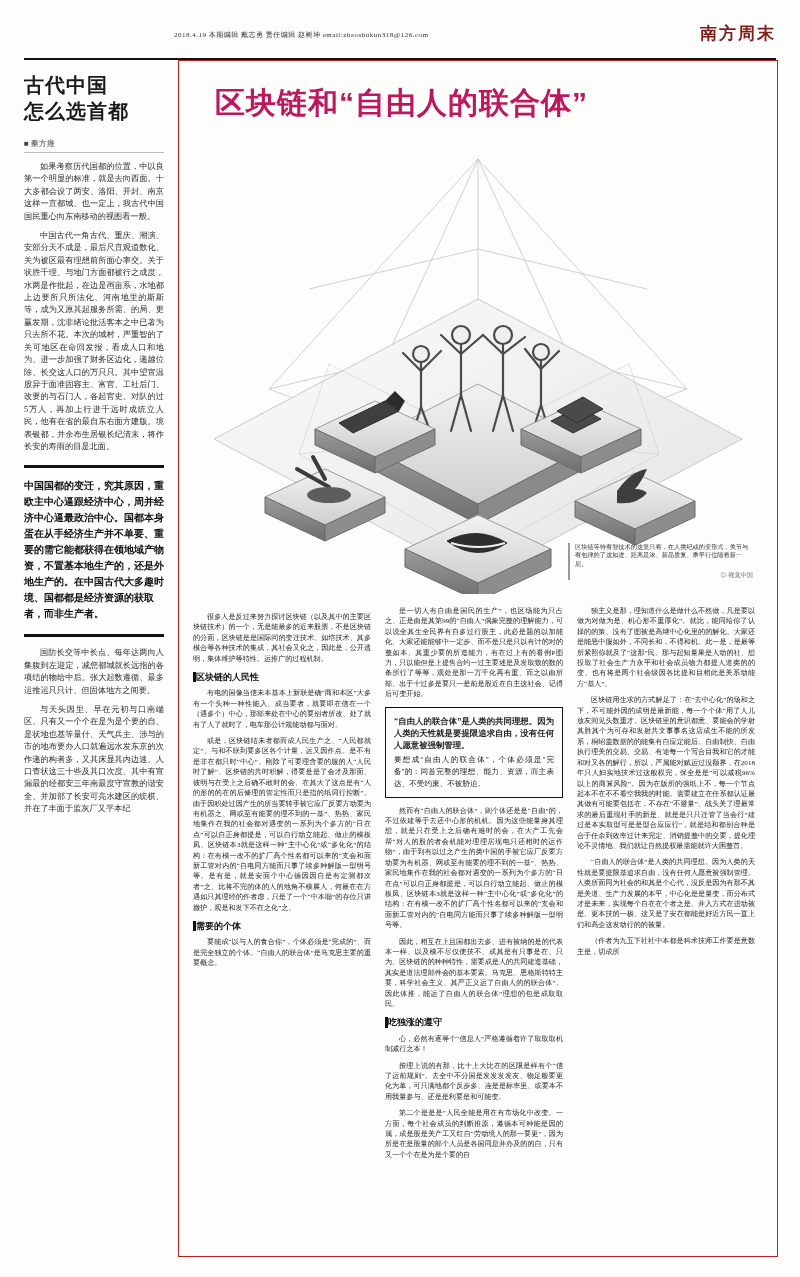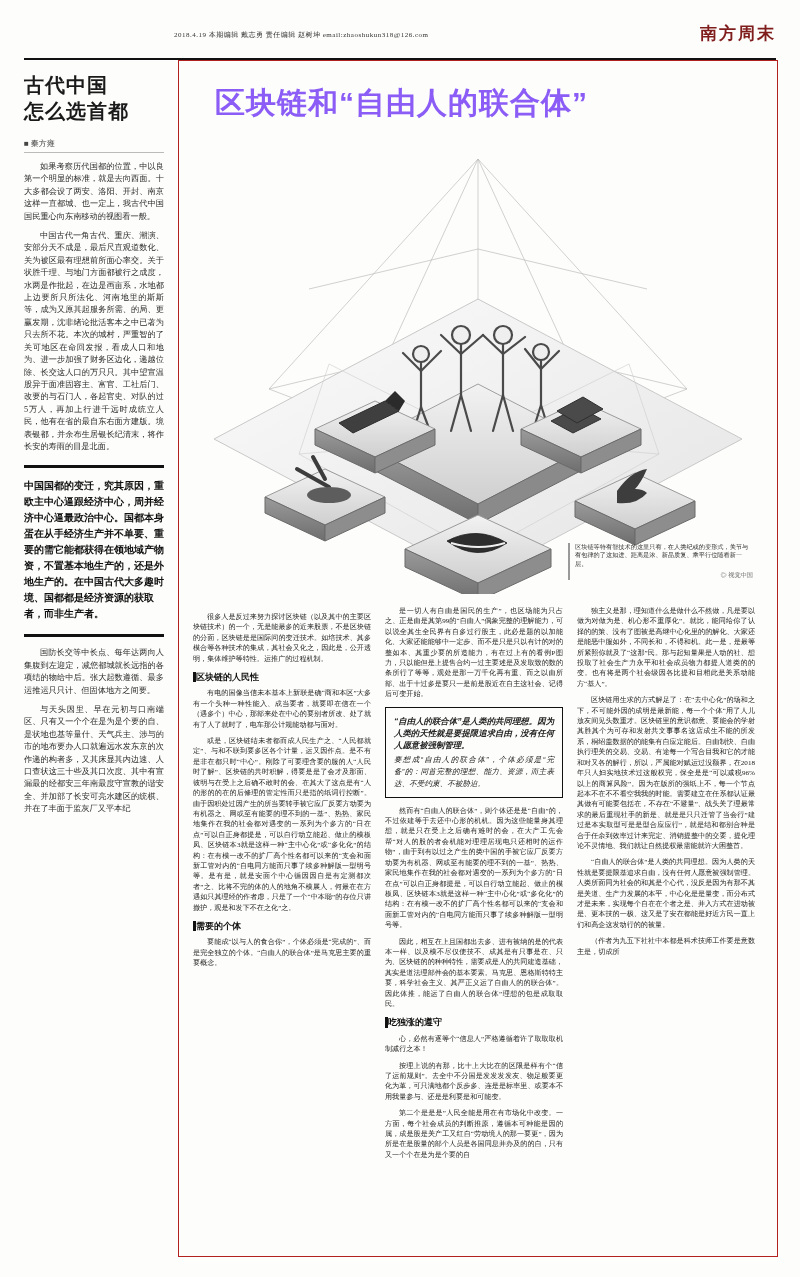--- a/index.html
+++ b/index.html
@@ -18,34 +18,34 @@
   .lc-title{font-family:"Liberation Sans",sans-serif;font-weight:bold;font-size:20px;line-height:26px;letter-spacing:1px;}
   .lc-byline{margin-top:14px;font-size:8px;color:#444;border-bottom:1px solid #bbb;padding-bottom:3px;}
   .lc-body{margin-top:8px;font-size:8.2px;line-height:12.4px;text-align:justify;color:#2b2b2b;}
   .lc-body p{margin:0 0 7px 0;text-indent:16px;}
   .lc-rule{height:3px;background:#111;margin:12px 0 10px 0;}
   .lc-pull{font-family:"Liberation Sans",sans-serif;font-weight:bold;font-size:10px;line-height:16px;color:#111;}
 
   
   .frame{position:absolute;left:178px;top:60px;width:598px;height:1195px;border:1.5px solid #b32020;}
 
-  .headline{position:absolute;left:36px;top:22px;font-family:"Liberation Sans",sans-serif;font-weight:bold;font-size:30px;letter-spacing:1px;color:#8b5cf6;}
+  .headline{position:absolute;left:36px;top:22px;font-family:"Liberation Sans",sans-serif;font-weight:bold;font-size:30px;letter-spacing:1px;color:#be185d;}
 
   
   .illus{position:absolute;left:10px;top:78px;width:578px;height:455px;}
   .caption{position:absolute;right:14px;bottom:14px;width:178px;font-size:6.2px;line-height:8.6px;color:#333;border-left:2px solid #999;padding-left:5px;}
   .caption .cap-credit{display:block;margin-top:3px;text-align:right;color:#666;}
 
   
   .cols{position:absolute;left:14px;top:545px;width:572px;height:640px;display:flex;gap:14px;}
   .col{width:178px;font-size:7.1px;line-height:10.4px;text-align:justify;color:#232323;}
   .col p{margin:0 0 6px 0;text-indent:14px;}
   .sub{font-family:"Liberation Sans",sans-serif;font-weight:bold;font-size:9px;margin:8px 0 6px 0;text-indent:0;border-left:3px solid #111;color:#111;}
   .sub.first{margin-top:0;}
-  .boxquote{border:1px solid #111;padding:7px 8px;margin:7px 0 8px 0;font-family:"Liberation Sans",sans-serif;font-size:7.6px;line-height:12px;text-indent:0;font-style:italic;}
+  .boxquote{border:1px solid #111;padding:7px 8px;margin:7px 0 8px 0;font-family:"Liberation Sans",sans-serif;font-size:7.6px;line-height:12px;text-indent:0;}
   .boxquote b{display:block;font-size:8.4px;margin-bottom:3px;}
 
   
   svg{display:block;}
 </style>
 </head>
 <body>
 
 <div class="page">
 

